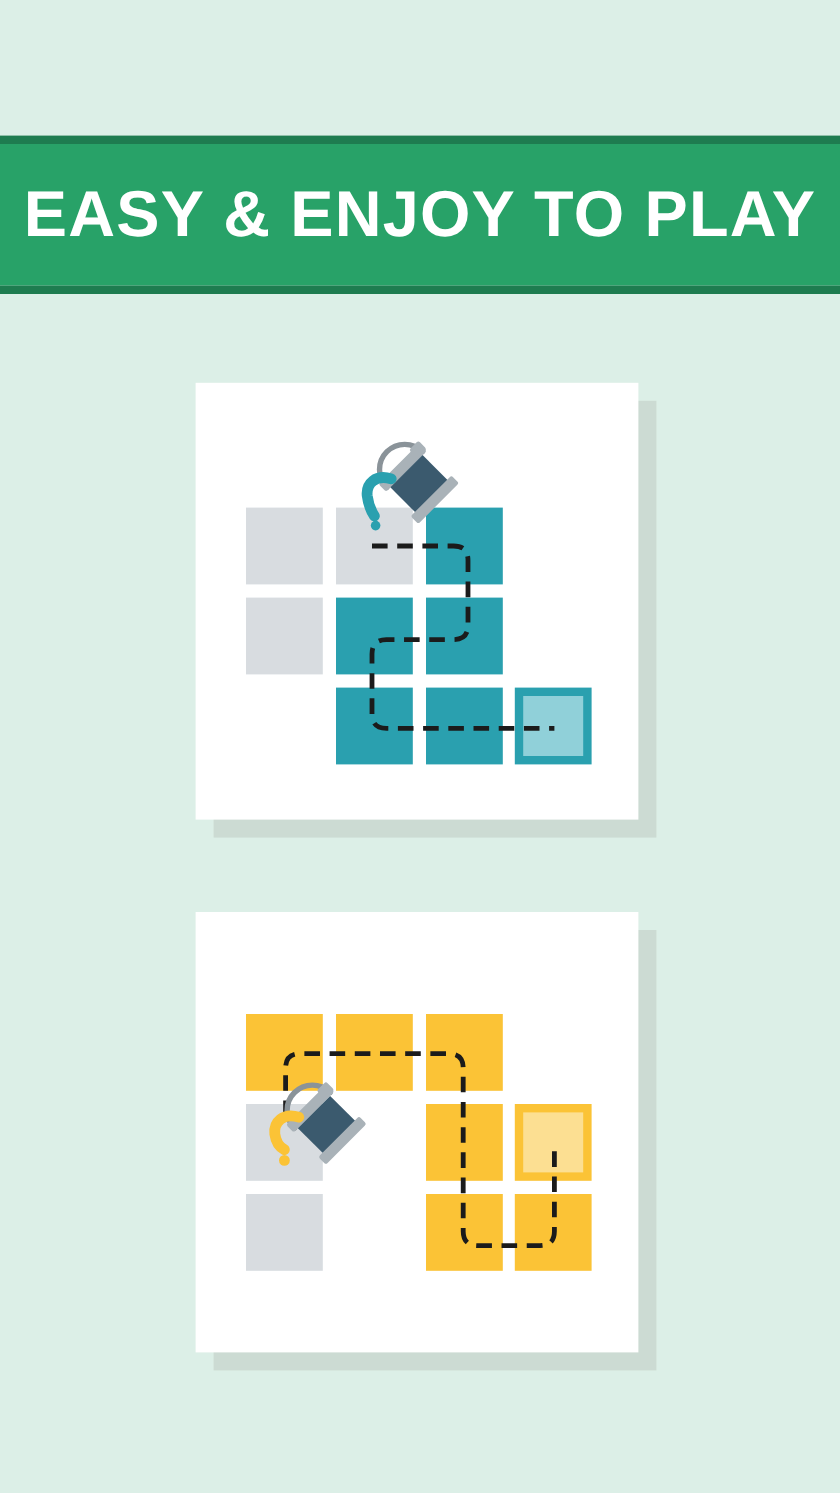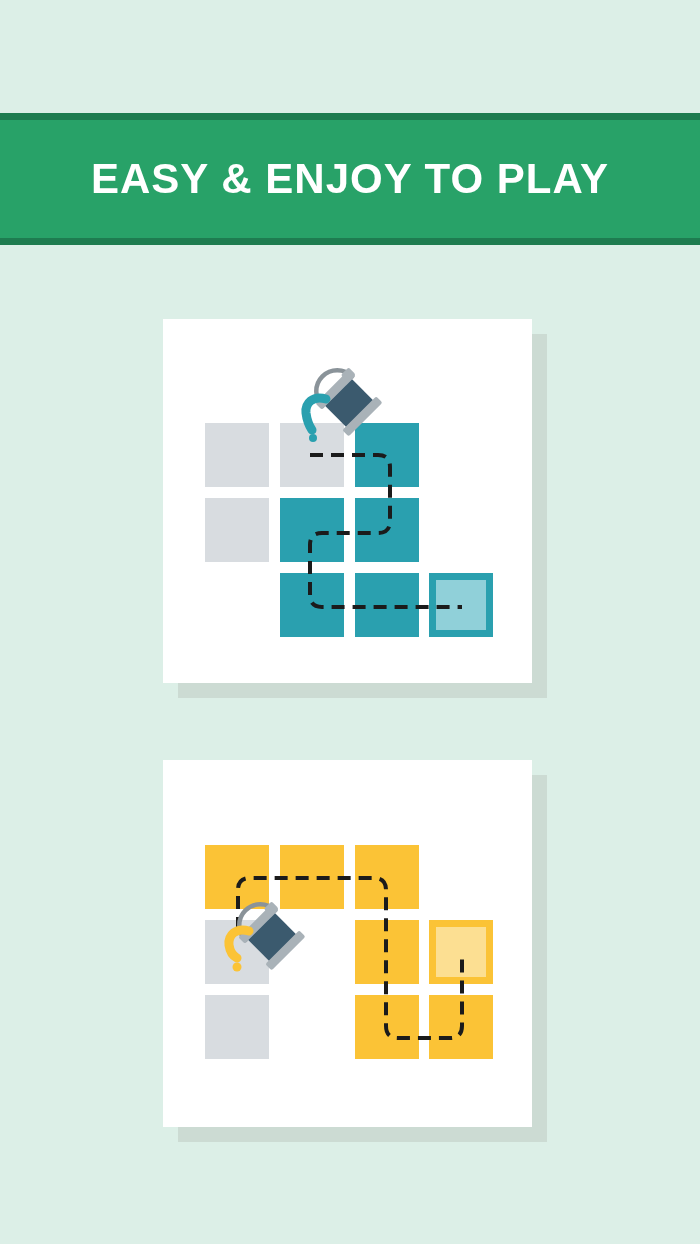--- a/index.html
+++ b/index.html
@@ -15,21 +15,21 @@
   
   .banner { position: absolute; left: 0; top: 113px; width: 700px; }
   .banner-edge { height: 7px; background: var(--banner-dark); }
   .banner-main {
     height: 118px; background: var(--banner-green);
     display: flex; align-items: center; justify-content: center;
   }
   .banner-title {
     margin: 0;
     color: #FFFFFF;
-    font-size: 42px;
+    font-size: 54px;
     font-weight: 700;
     letter-spacing: 1px;
     white-space: nowrap;
   }
 
   
   .card {
     position: absolute; left: 163px; width: 369px;
     background: #FFFFFF;
     box-shadow: 15px 15px 0 var(--shadow);

